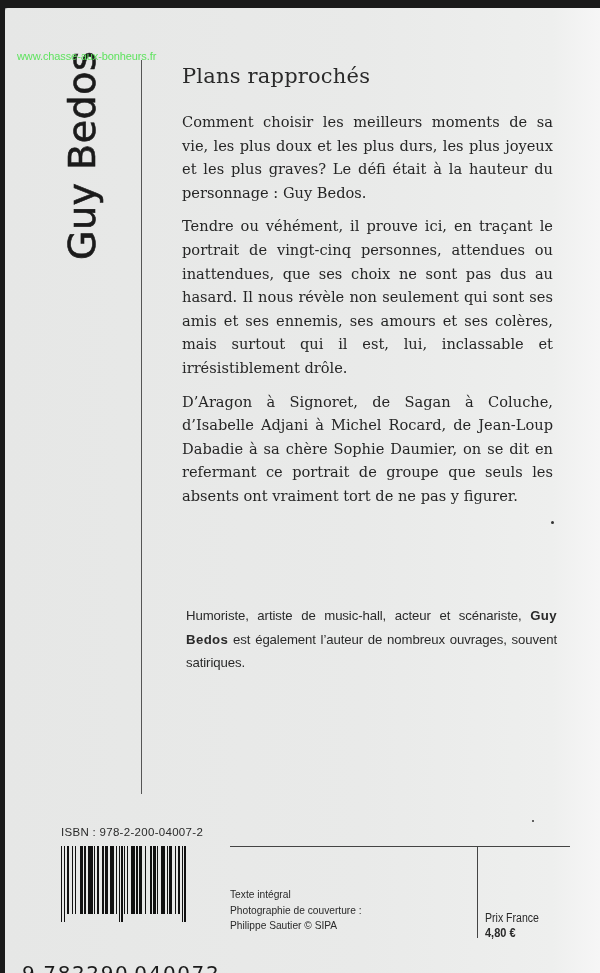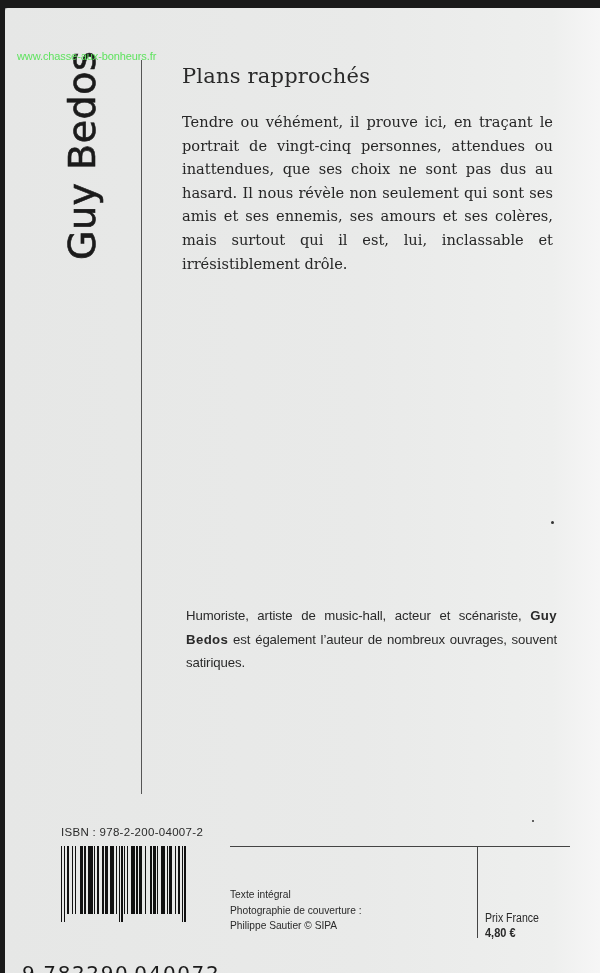--- a/index.html
+++ b/index.html
@@ -117,21 +117,23 @@
 </div>
 
 <div class="watermark">www.chasse-aux-bonheurs.fr</div>
 
 <div class="spine-title">Guy Bedos</div>
 <div class="vline-left"></div>
 
 <div class="book-title">Plans rapprochés</div>
 
 <div class="body-text">
+  <p>Comment choisir les meilleurs moments de sa vie, les plus doux et les plus durs, les plus joyeux et les plus graves? Le défi était à la hauteur du personnage : Guy Bedos.</p>
   <p>Tendre ou véhément, il prouve ici, en traçant le portrait de vingt-cinq personnes, attendues ou inattendues, que ses choix ne sont pas dus au hasard. Il nous révèle non seulement qui sont ses amis et ses ennemis, ses amours et ses colères, mais surtout qui il est, lui, inclassable et irrésistiblement drôle.</p>
+  <p>D’Aragon à Signoret, de Sagan à Coluche, d’Isabelle Adjani à Michel Rocard, de Jean-Loup Dabadie à sa chère Sophie Daumier, on se dit en refermant ce portrait de groupe que seuls les absents ont vraiment tort de ne pas y figurer.</p>
 </div>
 <div class="stray-dot"></div>
 
 <div class="bio">
   <span>Humoriste, artiste de music-hall, acteur et scénariste,</span>
   <b>Guy Bedos</b><span> est également l’auteur de nombreux ouvrages, souvent satiriques.</span>
 </div>
 
 <div class="isbn-label">ISBN : 978-2-200-04007-2</div>
 <div class="barcode" id="barcode">

